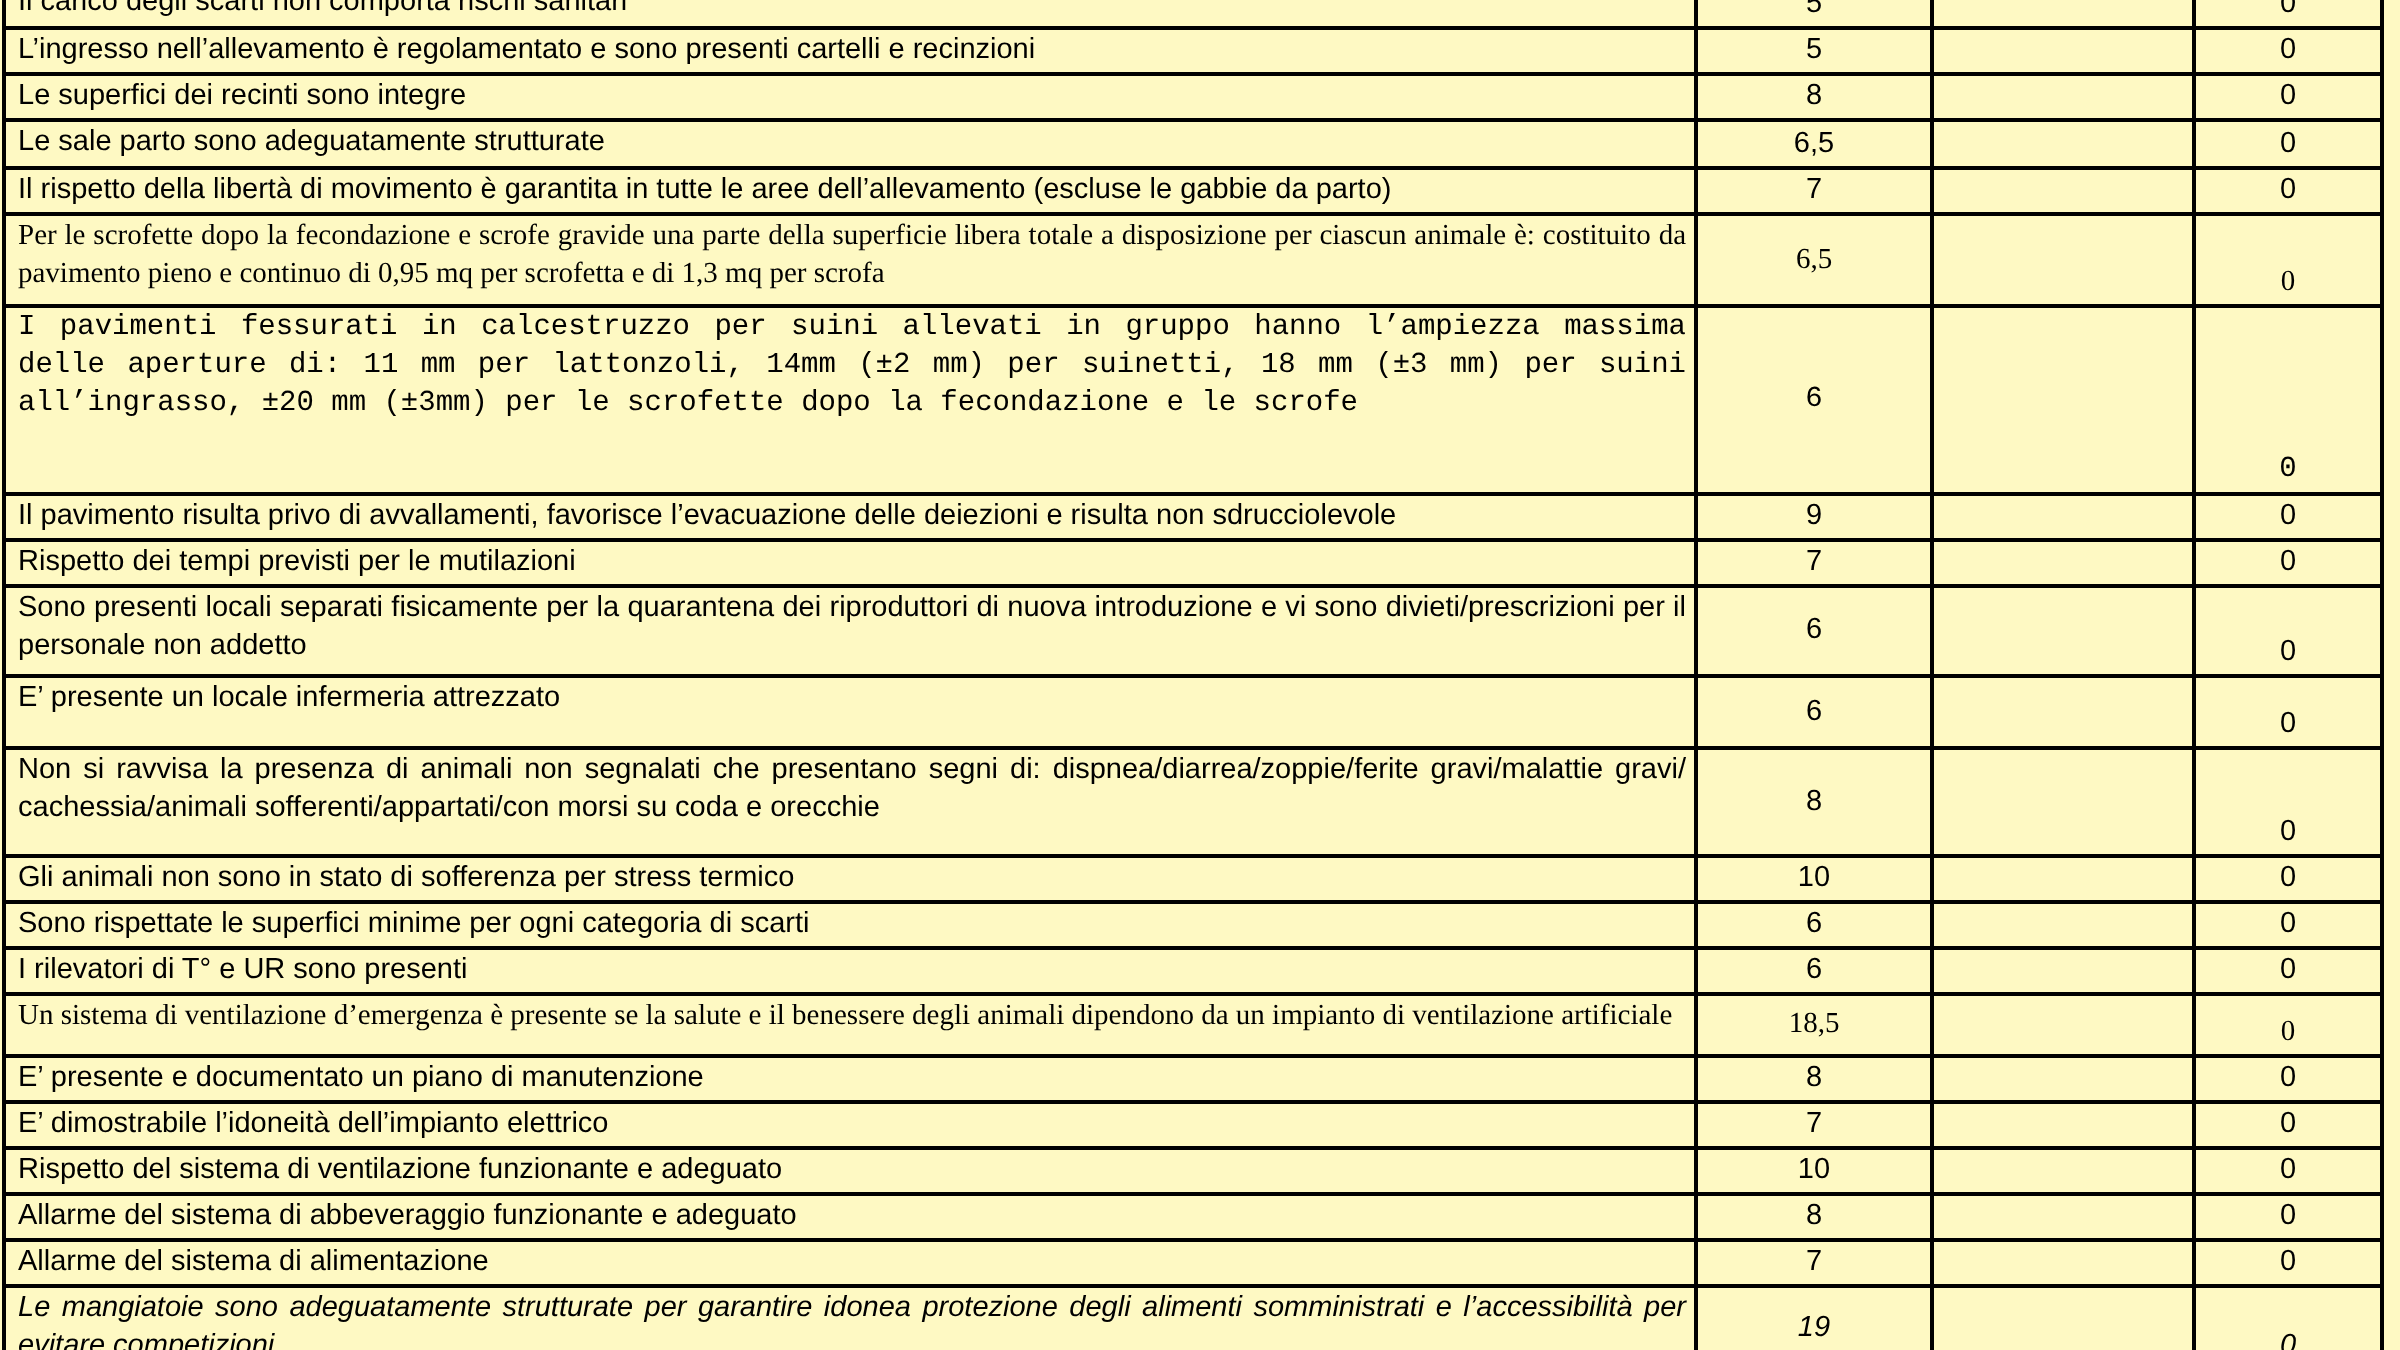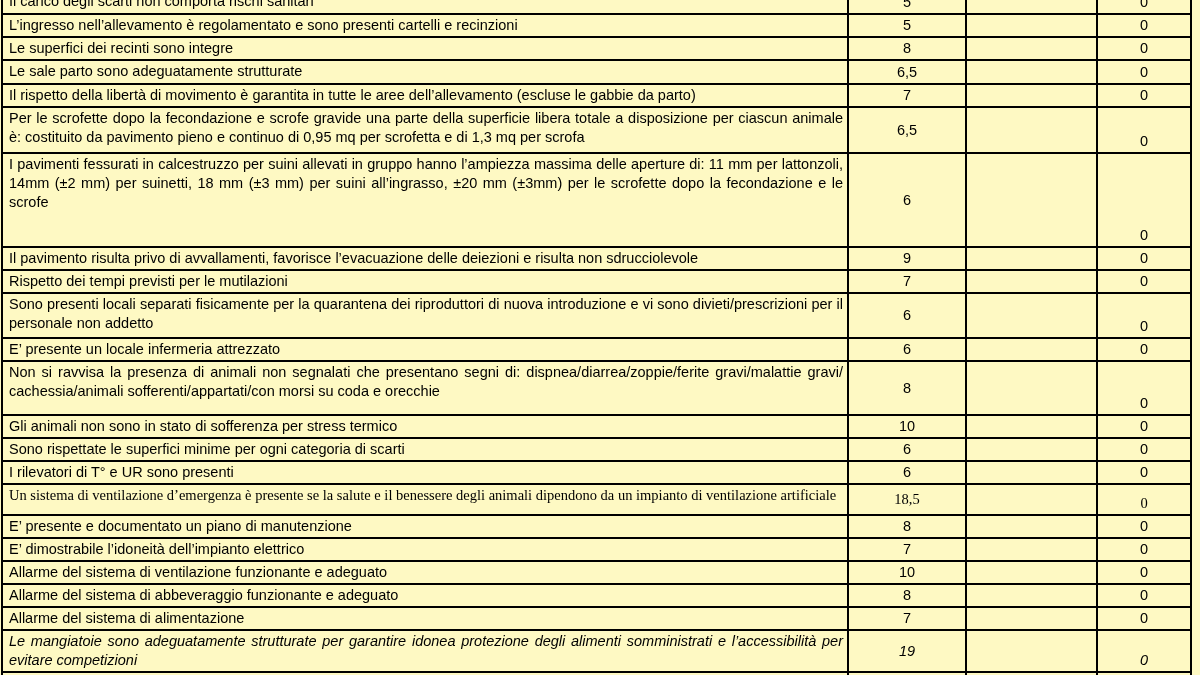--- a/index.html
+++ b/index.html
@@ -40,24 +40,24 @@
   }
   td.c-note { vertical-align: middle; }
   td.c-result {
     text-align: center;
     vertical-align: bottom;
     padding-bottom: 1px;
   }
   tr { height: 22px; }
   tr:nth-child(1)  { height: 24px; }
   tr:nth-child(4)  { height: 24px; border-radius: 11px; }
-  tr:nth-child(6)  { height: 46px; }
-  tr:nth-child(7)  { height: 94px; }
+  tr:nth-child(6)  { height: 46px; font-family: Liberation Serif, serif; }
+  tr:nth-child(7)  { height: 94px; font-family: Liberation Mono, monospace; }
   tr:nth-child(10) { height: 45px; margin-top: 44px; }
-  tr:nth-child(11) { height: 23px; }
+  tr:nth-child(11) { height: 36px; }
   tr:nth-child(12) { height: 54px; }
   tr:nth-child(16) { height: 31px; font-family: Liberation Serif, serif; }
   tr:nth-child(22) { height: 39px; font-style: italic; }
   tr:nth-child(23) { height: 24px; }
   tr:nth-child(24) { height: 30px; }
 </style>
 </head>
 <body>
 
 <div class="viewport">
@@ -171,21 +171,21 @@
           <td class="c-note"></td>
           <td class="c-result">0</td>
         </tr>
         <tr>
           <td class="c-text">E’ dimostrabile  l’idoneità dell’impianto elettrico</td>
           <td class="c-score">7</td>
           <td class="c-note"></td>
           <td class="c-result">0</td>
         </tr>
         <tr>
-          <td class="c-text">Allarme del sistema di ventilazione funzionante e adeguato</td>
+          <td class="c-text">Rispetto del sistema di ventilazione funzionante e adeguato</td>
           <td class="c-score">10</td>
           <td class="c-note"></td>
           <td class="c-result">0</td>
         </tr>
         <tr>
           <td class="c-text">Allarme del sistema di abbeveraggio funzionante e adeguato</td>
           <td class="c-score">8</td>
           <td class="c-note"></td>
           <td class="c-result">0</td>
         </tr>

